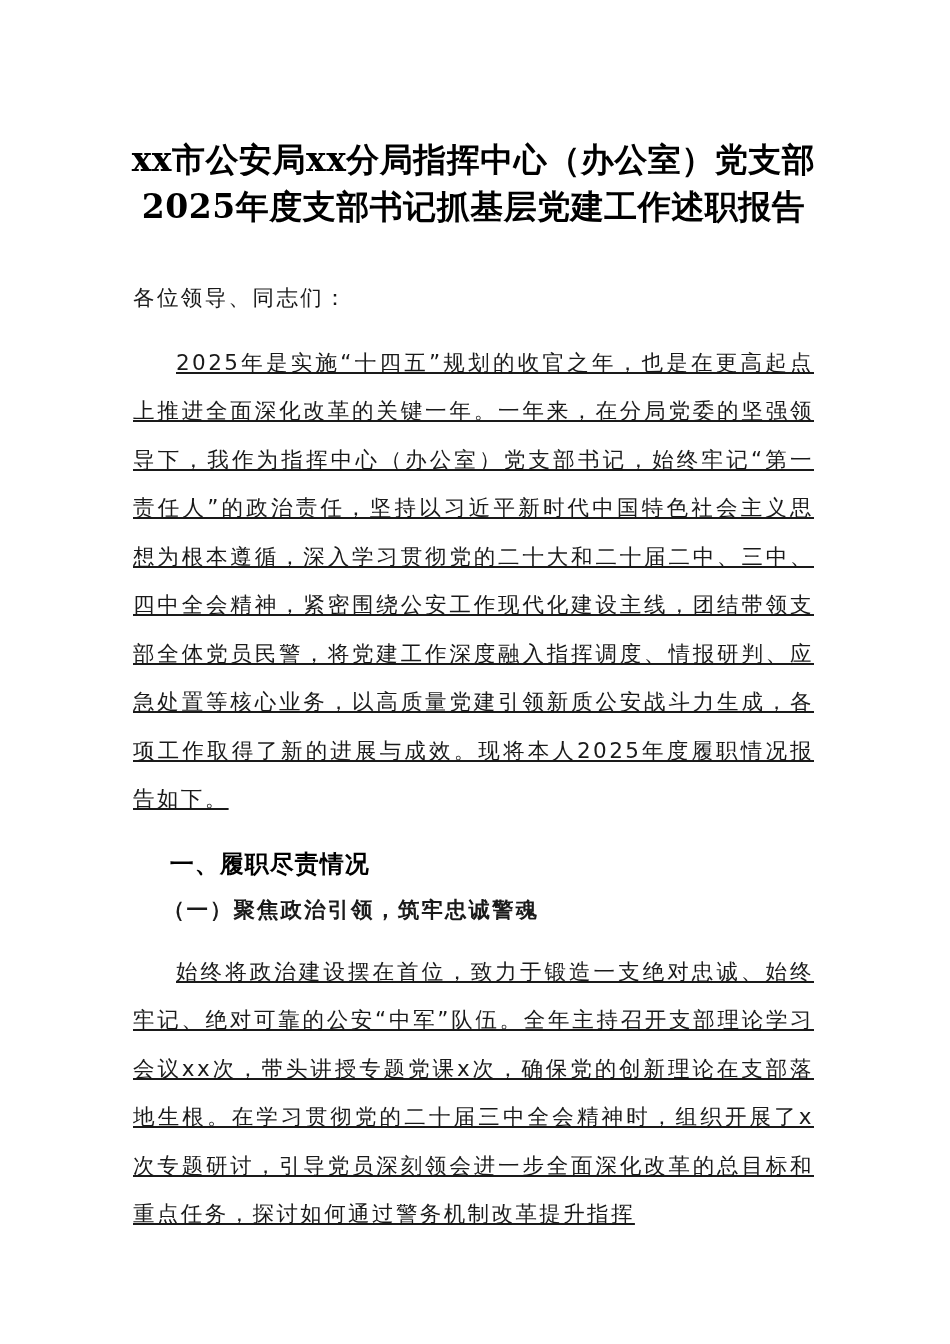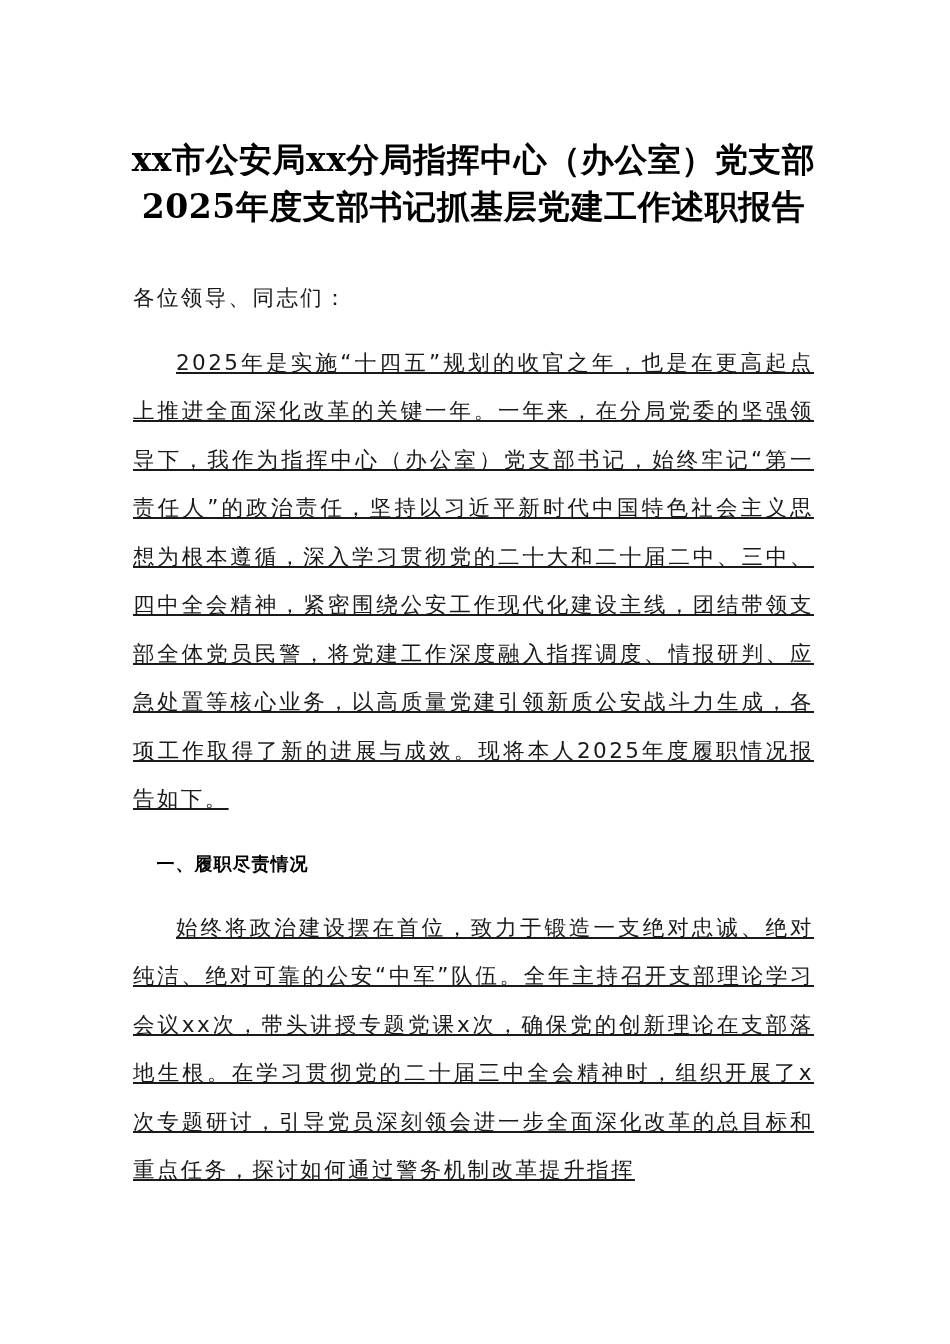--- a/index.html
+++ b/index.html
@@ -51,21 +51,21 @@
     .salutation {
       margin-top: 44px;
     }
     .indent {
       text-indent: 2em;
       text-decoration: underline;
     }
     .heading-1 {
       font-family: "DejaVu Sans", "Liberation Sans", sans-serif;
       font-weight: bold;
-      font-size: 18px;
+      font-size: 24px;
       line-height: 48px;
       text-indent: 2.2em;
       letter-spacing: 1px;
       margin: 0;
       color: #000000;
     }
     .heading-2 {
       font-family: "DejaVu Sans", "Liberation Sans", sans-serif;
       font-size: 21.5px;
       line-height: 44px;
@@ -81,16 +81,17 @@
 <div class="page">
   <div class="content">
     <h1 class="title">xx市公安局xx分局指挥中心（办公室）党支部2025年度支部书记抓基层党建工作述职报告</h1>
 
     <p class="body-text salutation">各位领导、同志们：</p>
 
     <p class="body-text indent">2025年是实施“十四五”规划的收官之年，也是在更高起点上推进全面深化改革的关键一年。一年来，在分局党委的坚强领导下，我作为指挥中心（办公室）党支部书记，始终牢记“第一责任人”的政治责任，坚持以习近平新时代中国特色社会主义思想为根本遵循，深入学习贯彻党的二十大和二十届二中、三中、四中全会精神，紧密围绕公安工作现代化建设主线，团结带领支部全体党员民警，将党建工作深度融入指挥调度、情报研判、应急处置等核心业务，以高质量党建引领新质公安战斗力生成，各项工作取得了新的进展与成效。现将本人2025年度履职情况报告如下。</p>
 
     <h2 class="heading-1">一、履职尽责情况</h2>
 
+    <h3 class="heading-2">（一）聚焦政治引领，筑牢忠诚警魂</h3>
 
-    <p class="body-text indent">始终将政治建设摆在首位，致力于锻造一支绝对忠诚、绝对纯洁、绝对可靠的公安“中军”队伍。全年主持召开支部理论学习会议xx次，带头讲授专题党课x次，确保党的创新理论在支部落地生根。在学习贯彻党的二十届三中全会精神时，组织开展了x次专题研讨，引导党员深刻领会进一步全面深化改革的总目标和重点任务，探讨如何通过警务机制改革提升指挥</p>
+    <p class="body-text indent">始终将政治建设摆在首位，致力于锻造一支绝对忠诚、始终牢记、绝对可靠的公安“中军”队伍。全年主持召开支部理论学习会议xx次，带头讲授专题党课x次，确保党的创新理论在支部落地生根。在学习贯彻党的二十届三中全会精神时，组织开展了x次专题研讨，引导党员深刻领会进一步全面深化改革的总目标和重点任务，探讨如何通过警务机制改革提升指挥</p>
   </div>
 </div>
 
 </body></html>

